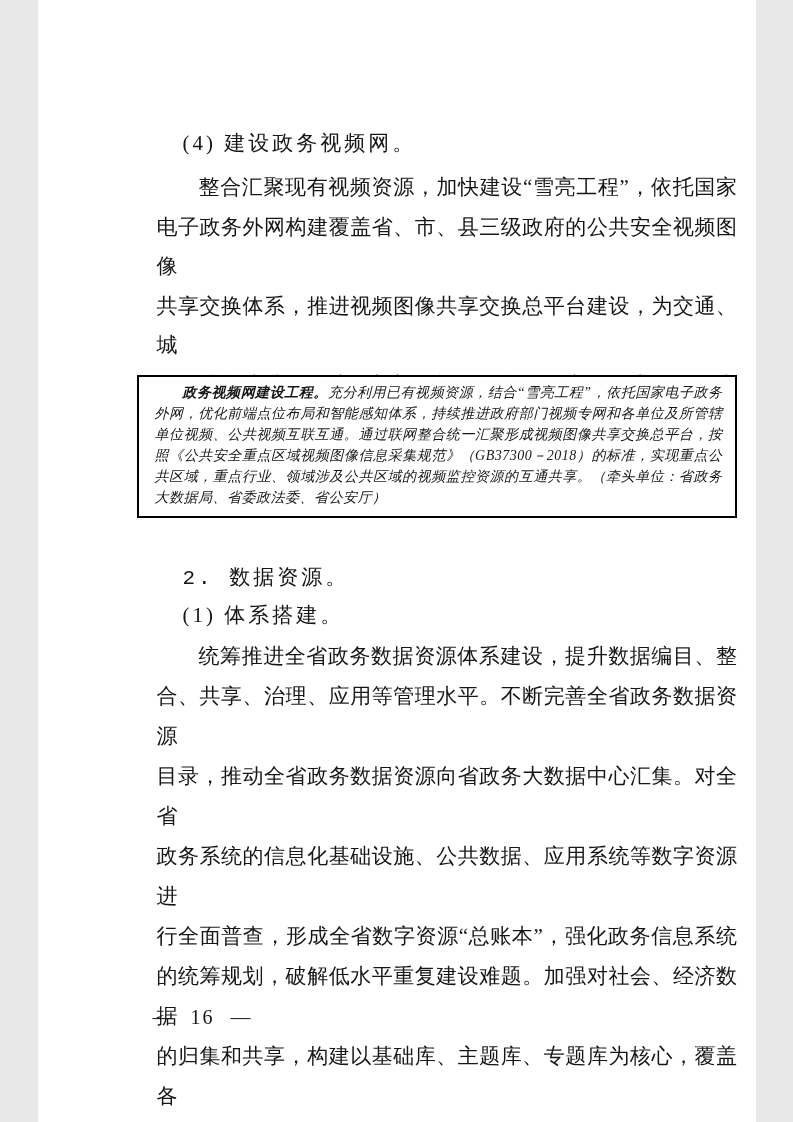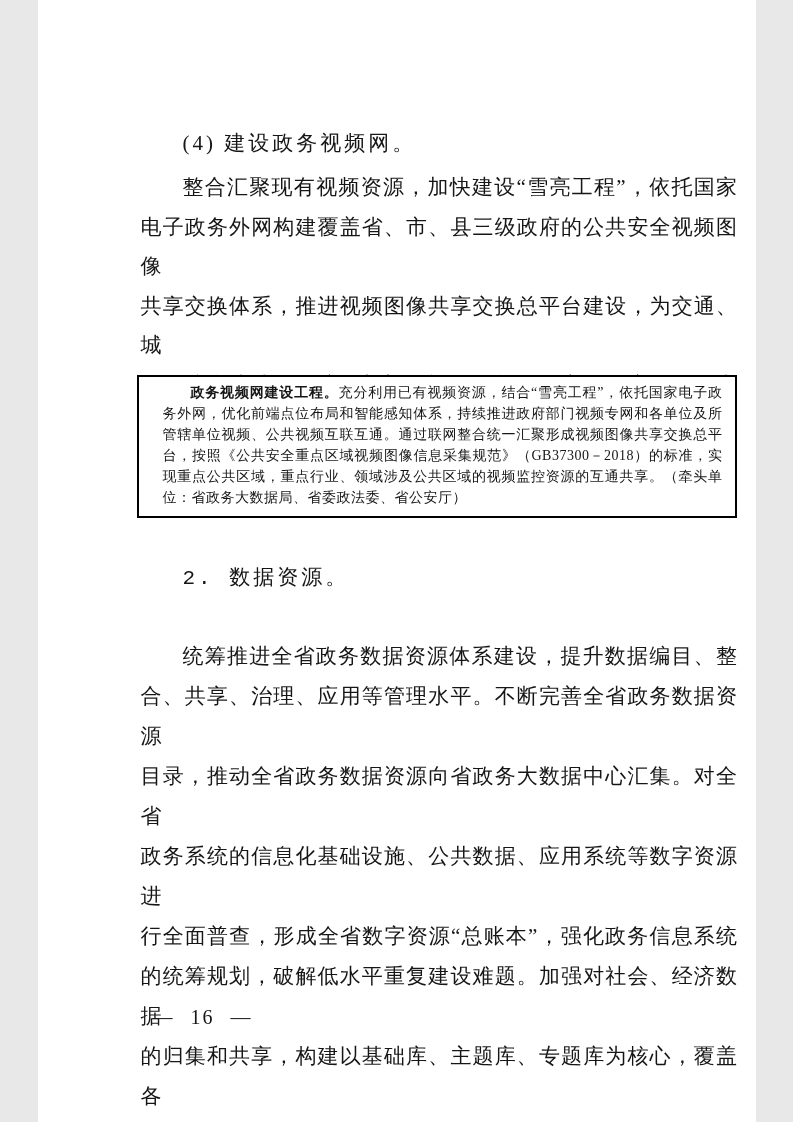--- a/index.html
+++ b/index.html
@@ -32,20 +32,21 @@
     left: 103px;
     width: 597px;
     font-size: 21px;
   }
   .para .line {
     text-align: justify;
     text-align-last: justify;
     -moz-text-align-last: justify;
     text-justify: inter-character;
     letter-spacing: 0.5px;
+    margin-left: 16px;
   }
   .para .line:first-child { text-indent: 2em; }
   #para-video { top: 168px; }
   #para-video .line { line-height: 39.5px; }
   #para-video .line:last-child { text-align-last: left; -moz-text-align-last: left; }
   #para-data { top: 636px; }
   #para-data .line { line-height: 40px; }
 
   .box {
     position: absolute;
@@ -61,26 +62,27 @@
     line-height: 38px;
     text-align: center;
     font-family: "Liberation Sans", sans-serif;
     font-weight: bold;
     font-size: 19px;
     letter-spacing: 2px;
     border-bottom: 2px solid #000;
   }
   .box-body {
     margin: 0;
-    padding: 5px 12px 8px 24px;
+    padding: 5px 12px 8px 16px;
     font-size: 14px;
     line-height: 21px;
     text-align: justify;
     text-justify: inter-character;
     text-indent: 2em;
+    font-style: italic;
     letter-spacing: 0.5px;
   }
   .box-body b { font-weight: bold; }
 
   .footer {
     position: absolute;
     top: 1006px;
     left: 115px;
     font-size: 20px;
     letter-spacing: 2px;
@@ -101,20 +103,21 @@
       <div class="line">管、综合执法及信访等部门的视频智能化、实战化应用提供支</div>
       <div class="line">撑，充分挖掘视频资源价值。</div>
     </div>
 
   <div class="box">
     <p class="box-body"><b>政务视频网建设工程。</b><span>充分利用已有视频资源，结合“雪亮工程”，依托国家电子政务外网，优化前端点位布局和智能感知体系，持续推进政府部门视频专网和各单位及所管辖单位视频、公共视频互联互通。通过联网整合统一汇聚形成视频图像共享交换总平台，按照《公共安全重点区域视频图像信息采集规范》（GB37300－2018）的标准，实现重点公共区域，重点行业、领域涉及公共区域的视频监控资源的互通共享。（牵头单位：省政务大数据局、省委政法委、省公安厅）</span></p>
   </div>
 
   <div class="heading" id="heading-section2">2. 数据资源。</div>
 
+  <div class="heading" id="heading-item1">(1) 体系搭建。</div>
 
   <div class="para" id="para-data">
       <div class="line">统筹推进全省政务数据资源体系建设，提升数据编目、整</div>
       <div class="line">合、共享、治理、应用等管理水平。不断完善全省政务数据资源</div>
       <div class="line">目录，推动全省政务数据资源向省政务大数据中心汇集。对全省</div>
       <div class="line">政务系统的信息化基础设施、公共数据、应用系统等数字资源进</div>
       <div class="line">行全面普查，形成全省数字资源“总账本”，强化政务信息系统</div>
       <div class="line">的统筹规划，破解低水平重复建设难题。加强对社会、经济数据</div>
       <div class="line">的归集和共享，构建以基础库、主题库、专题库为核心，覆盖各</div>
       <div class="line">级、各部门政务信息资源的大数据资源体系。实施政务数据质量</div>

